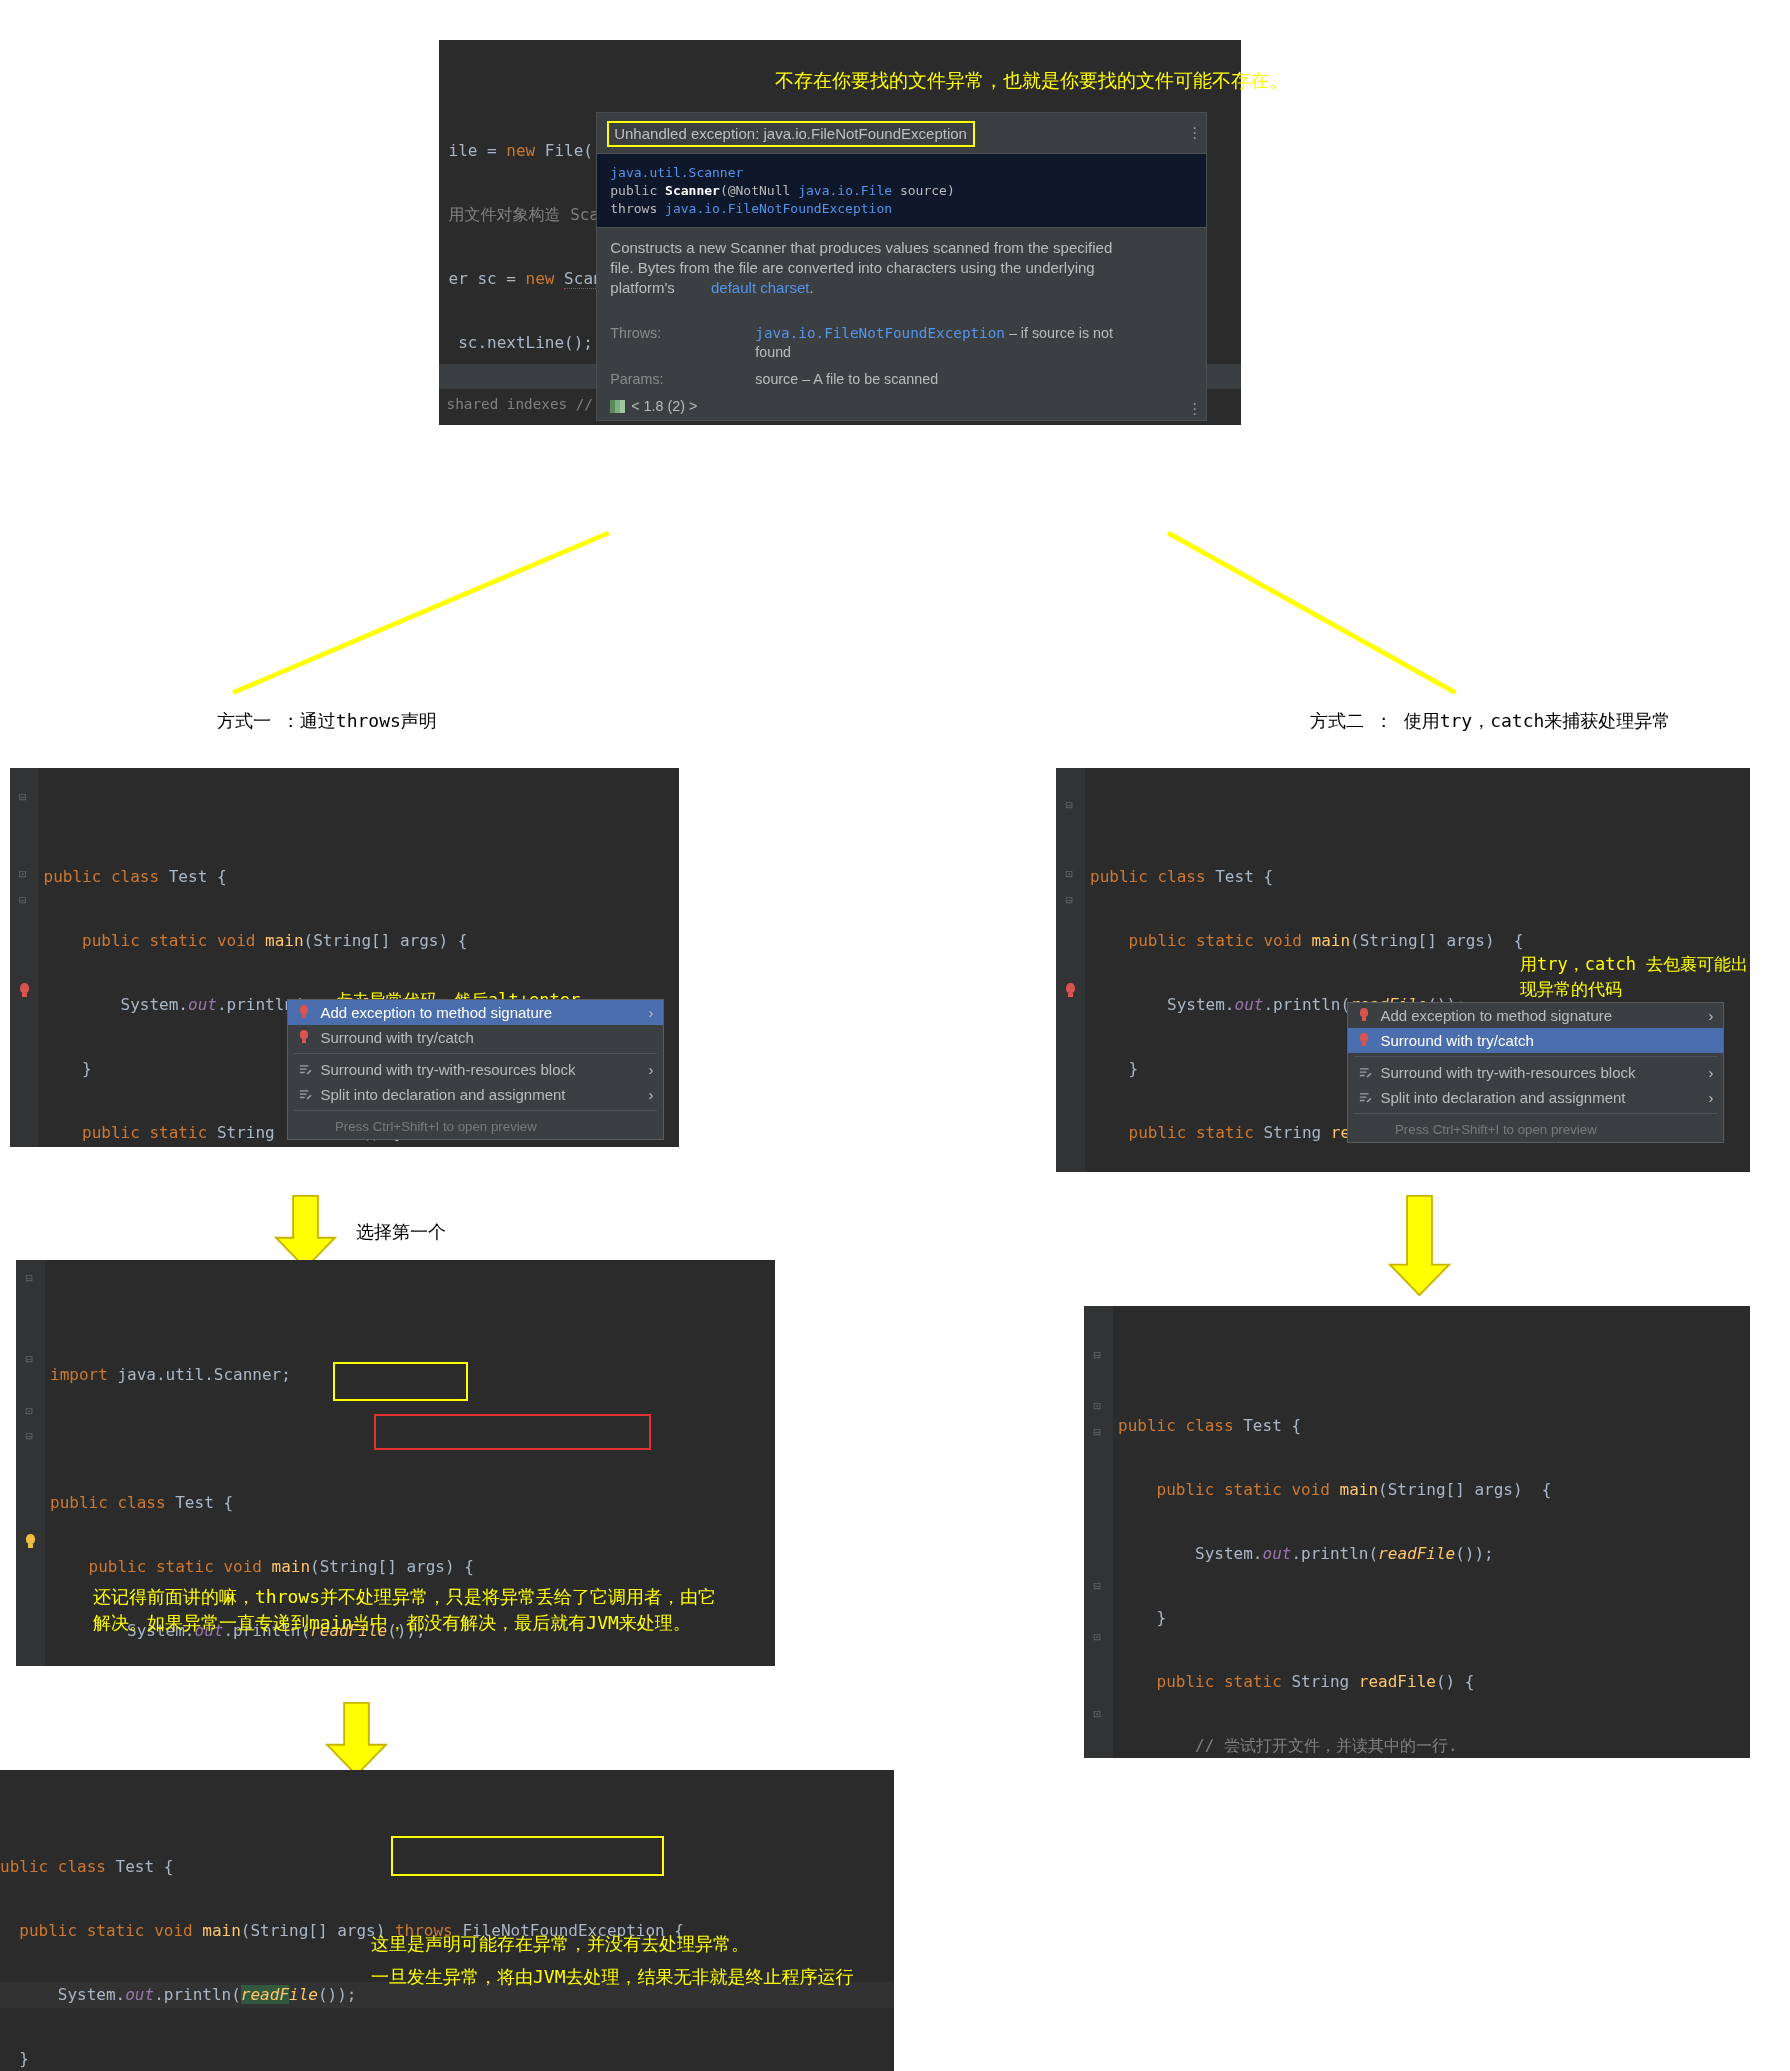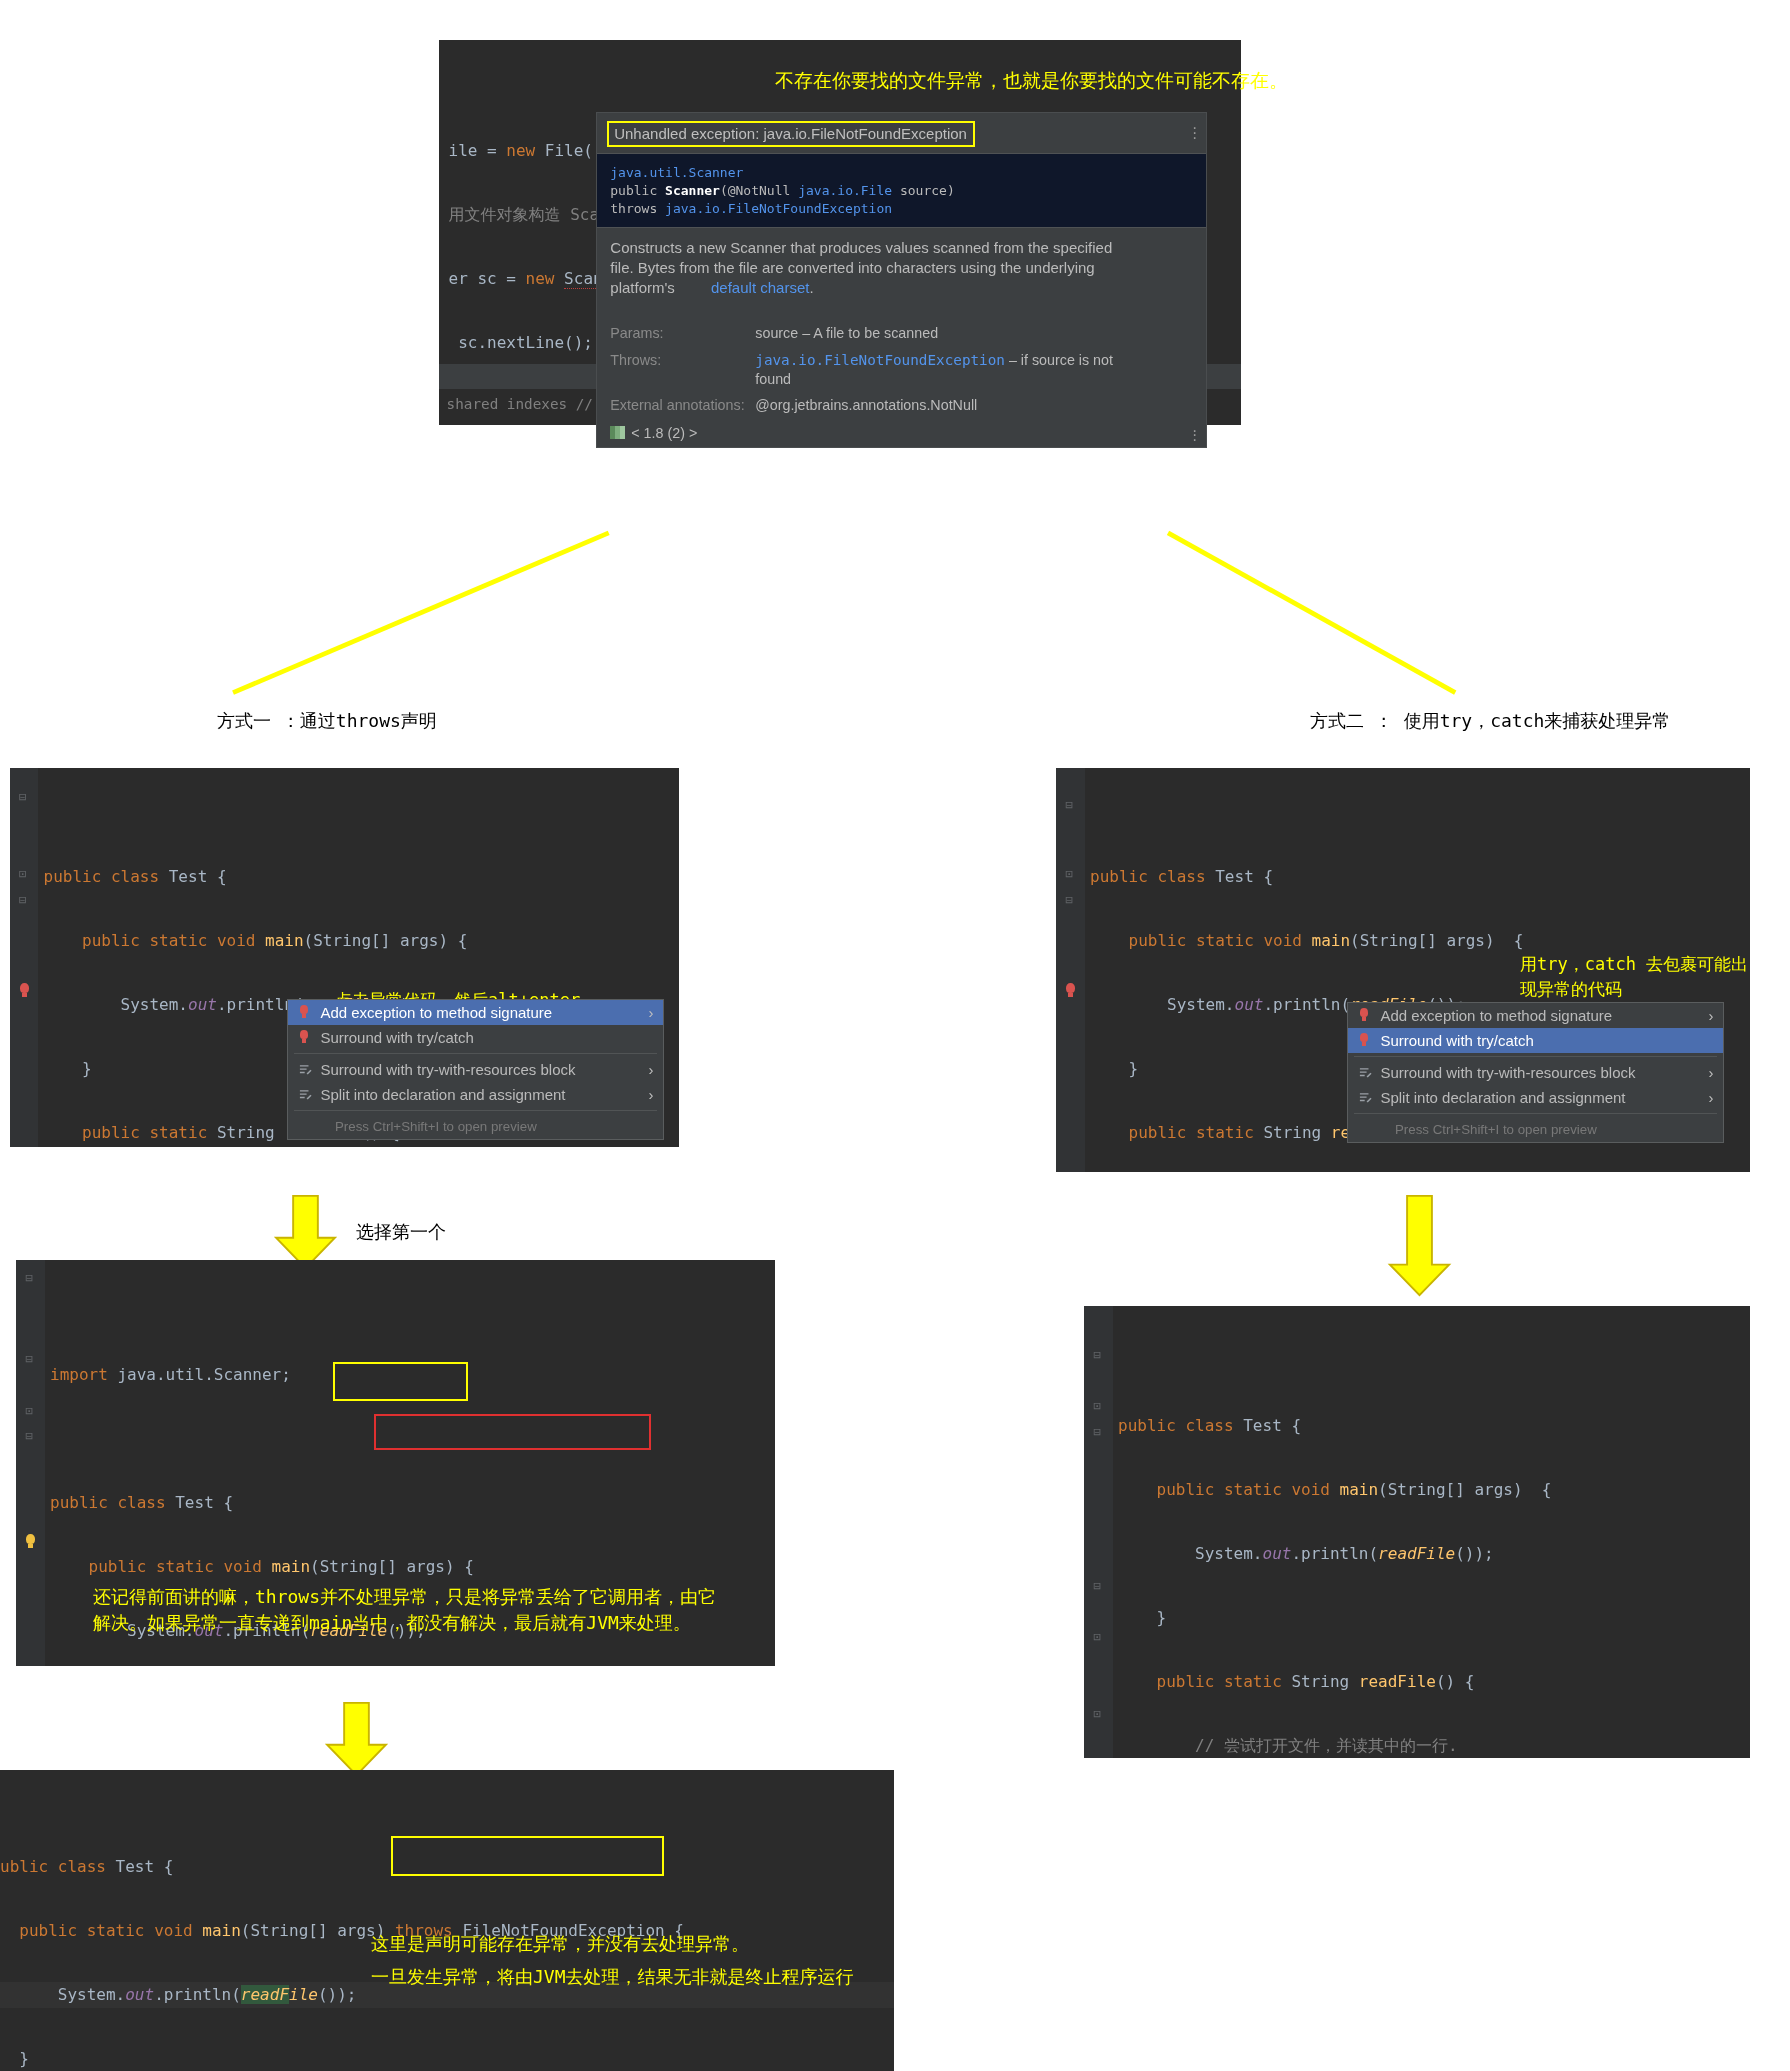--- a/index.html
+++ b/index.html
@@ -181,30 +181,26 @@
     <div><span class="k">throws </span><span class="pkg">java.io.FileNotFoundException</span></div>
   </div>
   <div class="divider"></div>
   <div class="desc">
     <div>Constructs a new Scanner that produces values scanned from the specified</div>
     <div>file. Bytes from the file are converted into characters using the underlying</div>
     <div><span>platform's </span><a href="#">default charset</a><span>.</span></div>
   </div>
   <div style="height:13.3px;"></div>
   <div class="kv">
+    <div class="k">Throws:</div>
+    <div class="v"><span class="lnk">java.io.FileNotFoundException</span><span> – if source is not</span><br><span>found</span></div>
+  </div>
+  <div class="kv">
     <div class="k">Params:</div>
     <div class="v">source – A file to be scanned</div>
-  </div>
-  <div class="kv">
-    <div class="k">Throws:</div>
-    <div class="v"><span class="lnk">java.io.FileNotFoundException</span><span> – if source is not</span><br><span>found</span></div>
-  </div>
-  <div class="kv">
-    <div class="k">External annotations:</div>
-    <div class="v">@org.jetbrains.annotations.NotNull</div>
   </div>
   <div class="foot">
     <span style="display:inline-block;width:14.3px;height:13.3px;background:linear-gradient(90deg,#5b8a5b 0 33%,#7fae7f 33% 66%,#9fc79f 66% 100%);"></span>
     <span>&lt; 1.8 (2) &gt;</span>
     <span class="dots" style="top:9.5px;">
         <span>·</span>
         <span>·</span>
         <span>·</span>
       </span>
   </div>

